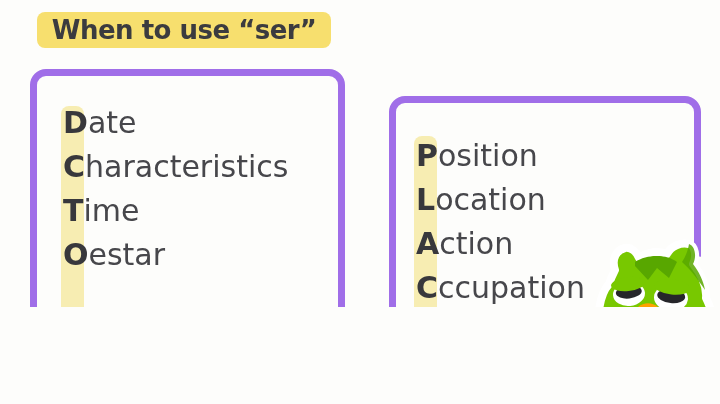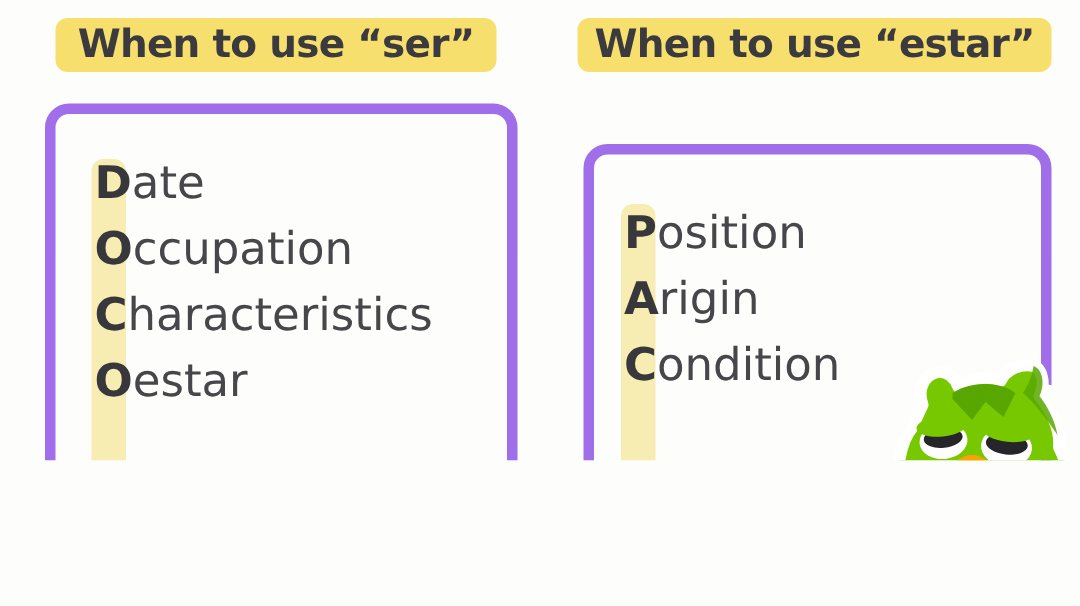--- a/index.html
+++ b/index.html
@@ -41,40 +41,38 @@
   }
 </style>
 </head>
 <body>
 
 <div class="canvas">
 
   <div class="header-band band-ser">
     <span>When to use “ser”</span>
   </div>
-  <div class="header-band band-estar">
-    <span>When to use “estar”</span>
-  </div>
 
   <div class="box box-ser">
     <div class="strip strip-ser"></div>
     <ul class="acro-list list-ser">
       <li><span class="lead">D</span><span>ate</span></li>
-      <li><span class="lead">O</span><span>ccupation</span></li>
       <li><span class="lead">C</span><span>haracteristics</span></li>
+      <li><span class="lead">T</span><span>ime</span></li>
       <li><span class="lead">O</span><span>estar</span></li>
     </ul>
   </div>
 
   <div class="box box-estar">
     <div class="strip strip-estar"></div>
     <ul class="acro-list list-estar">
       <li><span class="lead">P</span><span>osition</span></li>
-      <li><span class="lead">A</span><span>rigin</span></li>
-      <li><span class="lead">C</span><span>ondition</span></li>
+      <li><span class="lead">L</span><span>ocation</span></li>
+      <li><span class="lead">A</span><span>ction</span></li>
+      <li><span class="lead">C</span><span>ccupation</span></li>
     </ul>
   </div>
 
   <svg class="owl" viewBox="0 0 135 176" aria-hidden="true">
 
     <g>
       <circle cx="110" cy="52" r="24" fill="#fdfdfb"></circle>
       <ellipse cx="80" cy="152" rx="55" ry="17" fill="#fdfdfb"></ellipse>
     </g>
 

